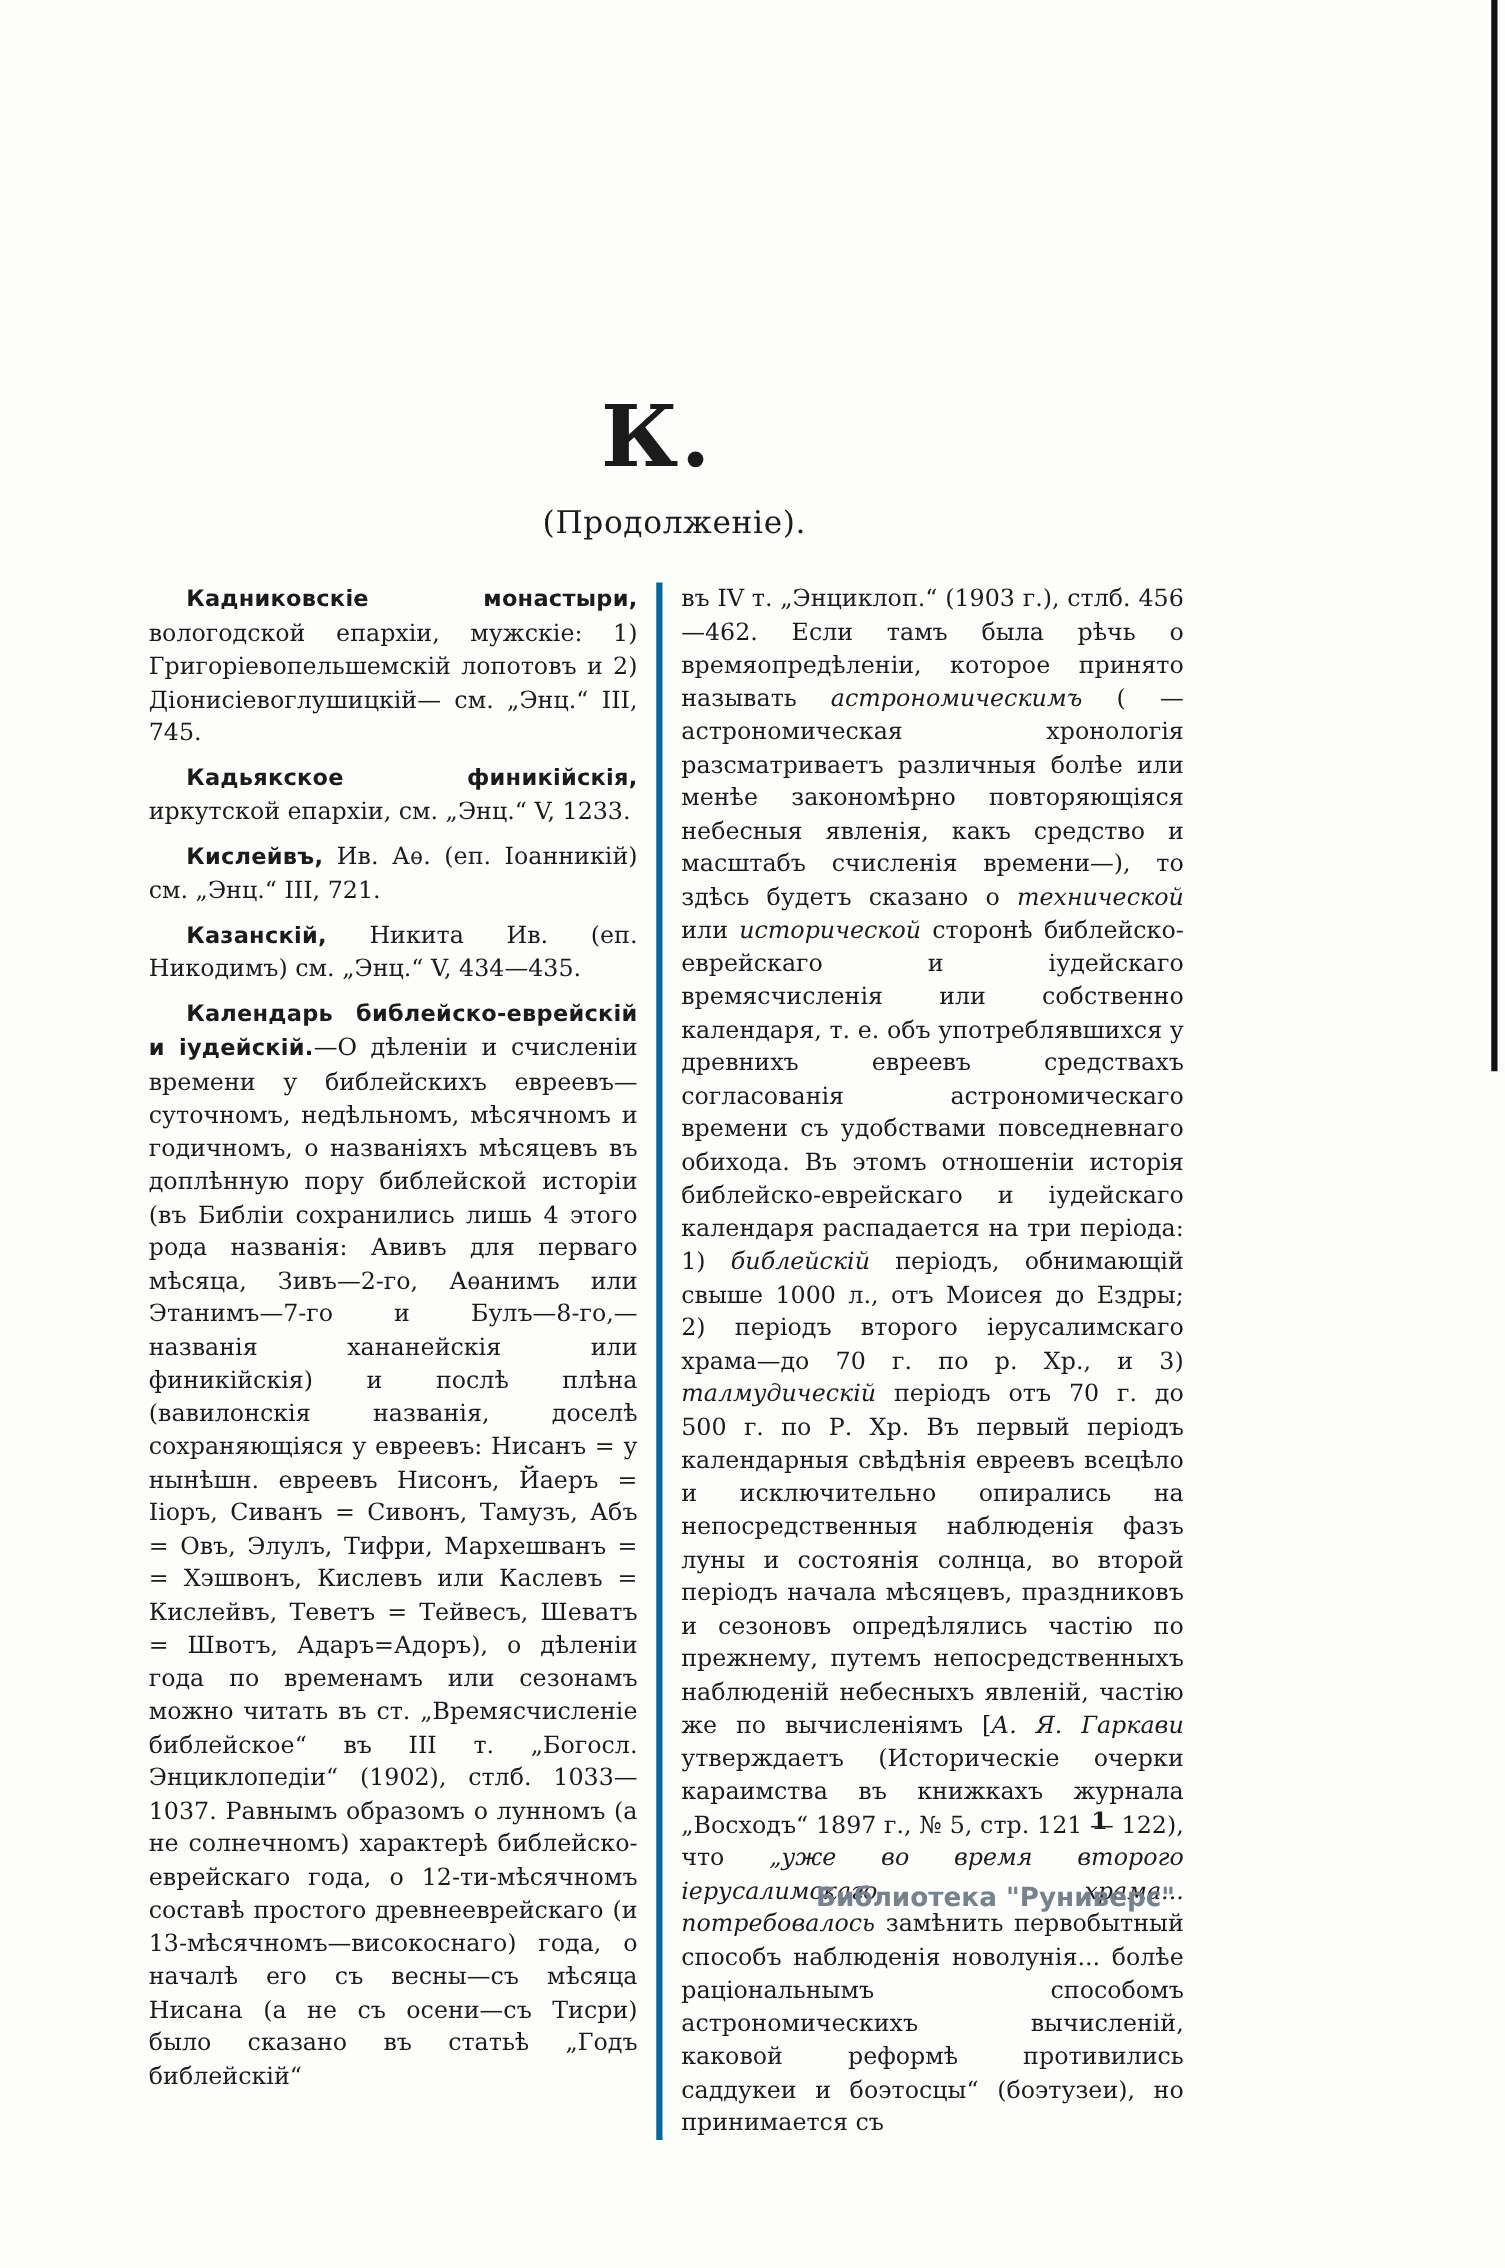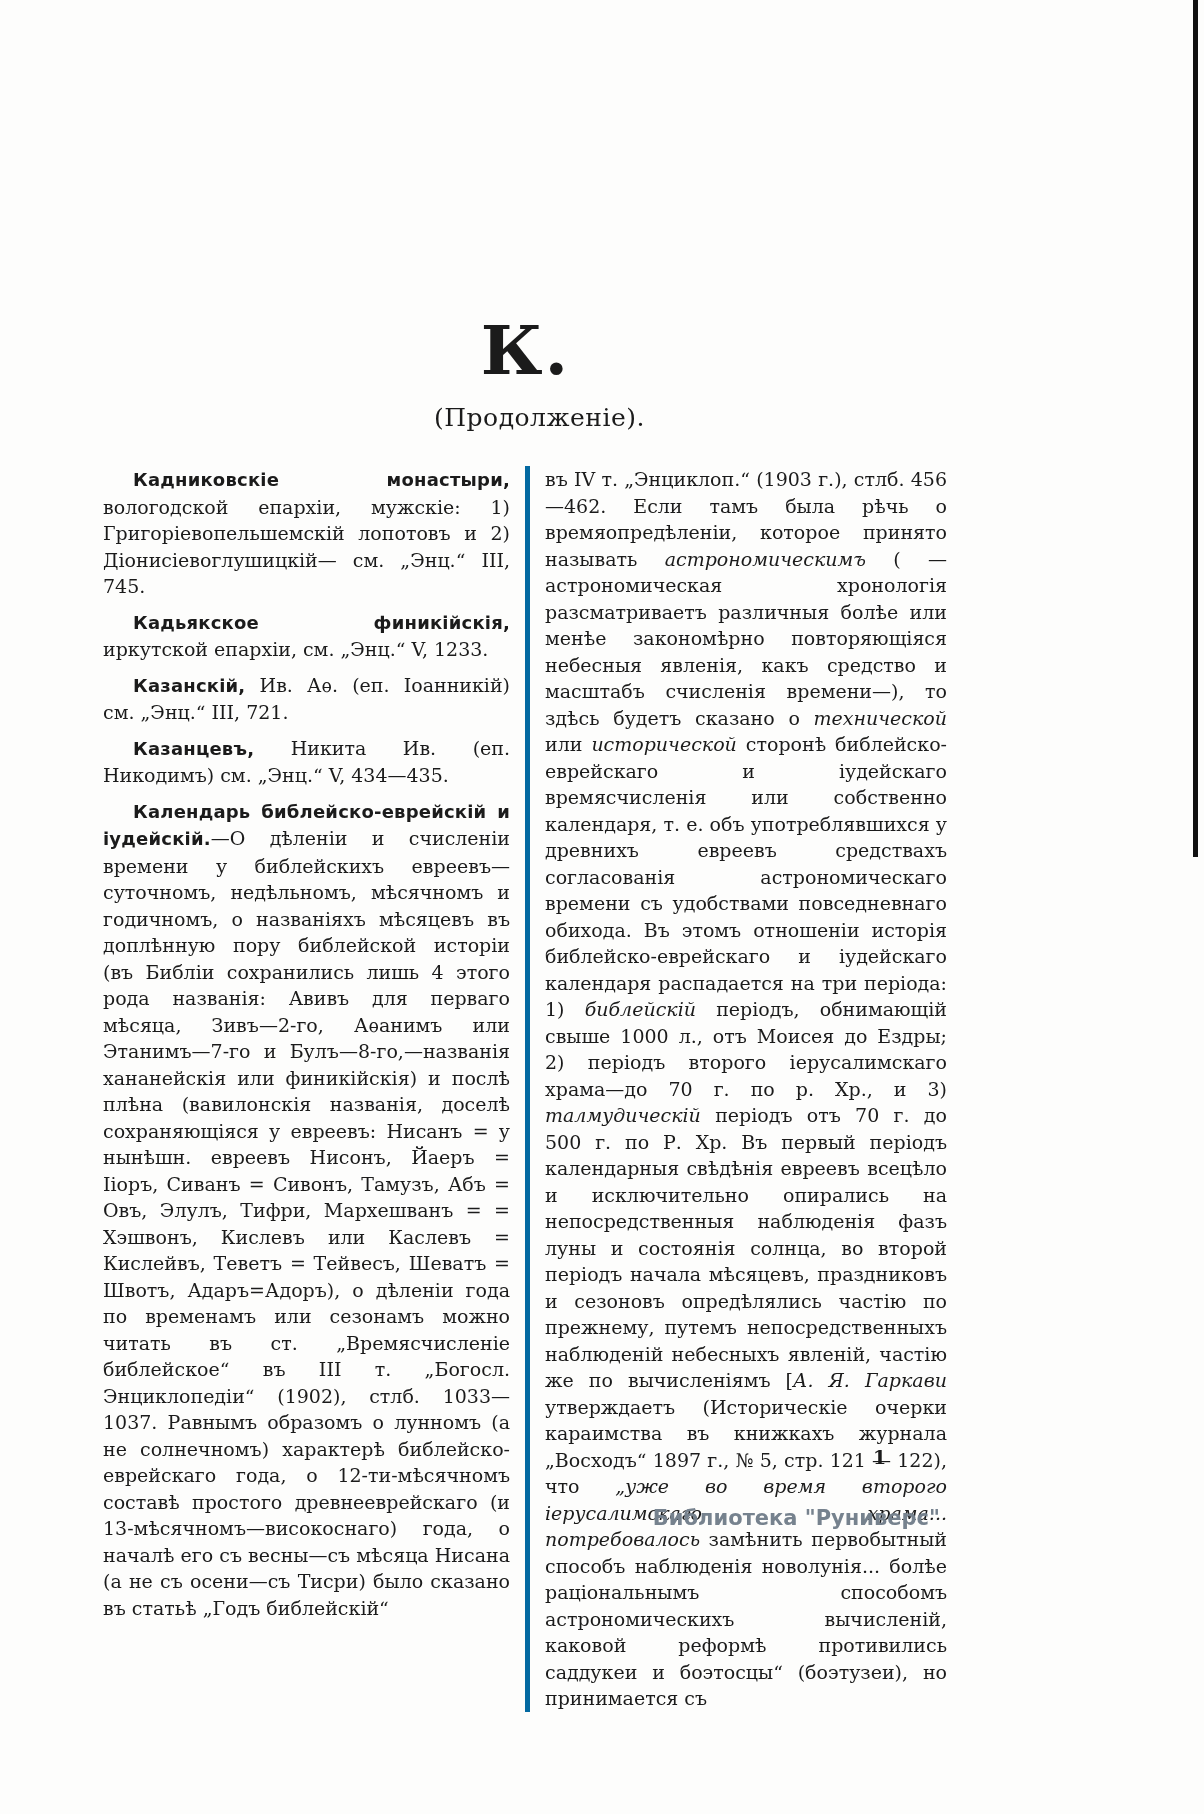--- a/index.html
+++ b/index.html
@@ -50,21 +50,21 @@
   }
   .col-left { padding-right: 15px; }
   .col-right { padding-left: 15px; border-left: 5px solid #0369a1; }
   .para {
     margin: 0 0 9px 0;
     font-size: 19px;
     line-height: 26.5px;
     text-align: justify;
   }
   .para:last-child { margin-bottom: 0; }
-  .para.indent { text-indent: 30px; }
+  .para.indent { text-indent: 30px; margin-left: 16px; }
   .seg-bold {
     font-weight: bold;
     font-family: "DejaVu Sans", sans-serif;
     font-size: 18px;
     letter-spacing: 0.2px;
   }
   .seg-italic { font-style: italic; }
   .footer {
     position: absolute;
     top: 1446px;
@@ -111,22 +111,22 @@
 <div class="sheet">
 
   <div class="letter-heading">К.</div>
 
   <div class="continuation">(Продолженіе).</div>
 
   <div class="text-columns">
     <div class="col col-left">
         <p class="para indent"><span class="seg-bold">Кадниковскіе монастыри,</span><span> вологодской епархіи, мужскіе: 1) Григоріевопельшемскій лопотовъ и 2) Діонисіевоглушицкій— см. „Энц.“ III, 745.</span></p>
         <p class="para indent"><span class="seg-bold">Кадьякское финикійскія,</span><span> иркутской епархіи, см. „Энц.“ V, 1233.</span></p>
-        <p class="para indent"><span class="seg-bold">Казанскій,</span><span> Ив. Аѳ. (еп. Іоанникій) см. „Энц.“ III, 721.</span></p>
-        <p class="para indent"><span class="seg-bold">Казанцевъ,</span><span> Никита Ив. (еп. Никодимъ) см. „Энц.“ V, 434—435.</span></p>
+        <p class="para indent"><span class="seg-bold">Кислейвъ,</span><span> Ив. Аѳ. (еп. Іоанникій) см. „Энц.“ III, 721.</span></p>
+        <p class="para indent"><span class="seg-bold">Казанскій,</span><span> Никита Ив. (еп. Никодимъ) см. „Энц.“ V, 434—435.</span></p>
         <p class="para indent"><span class="seg-bold">Календарь библейско-еврейскій и іудейскій.</span><span>—О дѣленіи и счисленіи времени у библейскихъ евреевъ—суточномъ, недѣльномъ, мѣсячномъ и годичномъ, о названіяхъ мѣсяцевъ въ доплѣнную пору библейской исторіи (въ Библіи сохранились лишь 4 этого рода названія: Авивъ для перваго мѣсяца, Зивъ—2-го, Аѳанимъ или Этанимъ—7-го и Булъ—8-го,—названія хананейскія или финикійскія) и послѣ плѣна (вавилонскія названія, доселѣ сохраняющіяся у евреевъ: Нисанъ = у нынѣшн. евреевъ Нисонъ, Йаеръ = Ііоръ, Сиванъ = Сивонъ, Тамузъ, Абъ = Овъ, Элулъ, Тифри, Мархешванъ = = Хэшвонъ, Кислевъ или Каслевъ = Кислейвъ, Теветъ = Тейвесъ, Шеватъ = Швотъ, Адаръ=Адоръ), о дѣленіи года по временамъ или сезонамъ можно читать въ ст. „Времясчисленіе библейское“ въ III т. „Богосл. Энциклопедіи“ (1902), стлб. 1033—1037. Равнымъ образомъ о лунномъ (а не солнечномъ) характерѣ библейско-еврейскаго года, о 12-ти-мѣсячномъ составѣ простого древнееврейскаго (и 13-мѣсячномъ—високоснаго) года, о началѣ его съ весны—съ мѣсяца Нисана (а не съ осени—съ Тисри) было сказано въ статьѣ „Годъ библейскій“</span></p>
       </div>
     <div class="col col-right">
         <p class="para"><span>въ IV т. „Энциклоп.“ (1903 г.), стлб. 456—462. Если тамъ была рѣчь о времяопредѣленіи, которое принято называть </span><span class="seg-italic">астрономическимъ</span><span> ( — астрономическая хронологія разсматриваетъ различныя болѣе или менѣе закономѣрно повторяющіяся небесныя явленія, какъ средство и масштабъ счисленія времени—), то здѣсь будетъ сказано о </span><span class="seg-italic">технической</span><span> или </span><span class="seg-italic">исторической</span><span> сторонѣ библейско-еврейскаго и іудейскаго времясчисленія или собственно календаря, т. е. объ употреблявшихся у древнихъ евреевъ средствахъ согласованія астрономическаго времени съ удобствами повседневнаго обихода. Въ этомъ отношеніи исторія библейско-еврейскаго и іудейскаго календаря распадается на три періода: 1) </span><span class="seg-italic">библейскій</span><span> періодъ, обнимающій свыше 1000 л., отъ Моисея до Ездры; 2) періодъ второго іерусалимскаго храма—до 70 г. по р. Хр., и 3) </span><span class="seg-italic">талмудическій</span><span> періодъ отъ 70 г. до 500 г. по Р. Хр. Въ первый періодъ календарныя свѣдѣнія евреевъ всецѣло и исключительно опирались на непосредственныя наблюденія фазъ луны и состоянія солнца, во второй періодъ начала мѣсяцевъ, праздниковъ и сезоновъ опредѣлялись частію по прежнему, путемъ непосредственныхъ наблюденій небесныхъ явленій, частію же по вычисленіямъ [</span><span class="seg-italic">А. Я. Гаркави</span><span> утверждаетъ (Историческіе очерки караимства въ книжкахъ журнала „Восходъ“ 1897 г., № 5, стр. 121 — 122), что </span><span class="seg-italic">„уже во время второго іерусалимскаго храма... потребовалось</span><span> замѣнить первобытный способъ наблюденія новолунія... болѣе раціональнымъ способомъ астрономическихъ вычисленій, каковой реформѣ противились саддукеи и боэтосцы“ (боэтузеи), но принимается съ</span></p>
       </div>
   </div>
 
   <div class="footer">
     <span class="page-number">1</span>
   </div>

